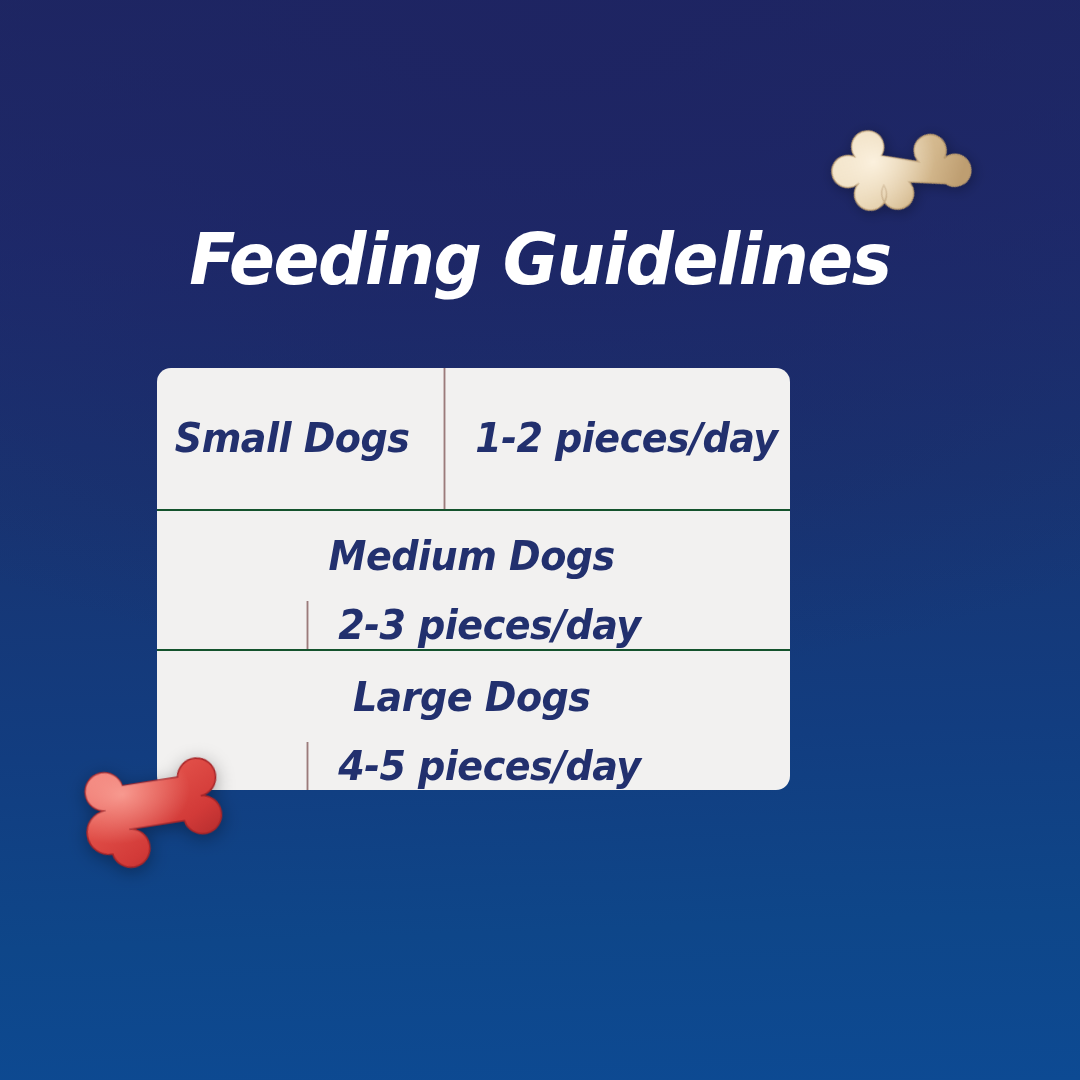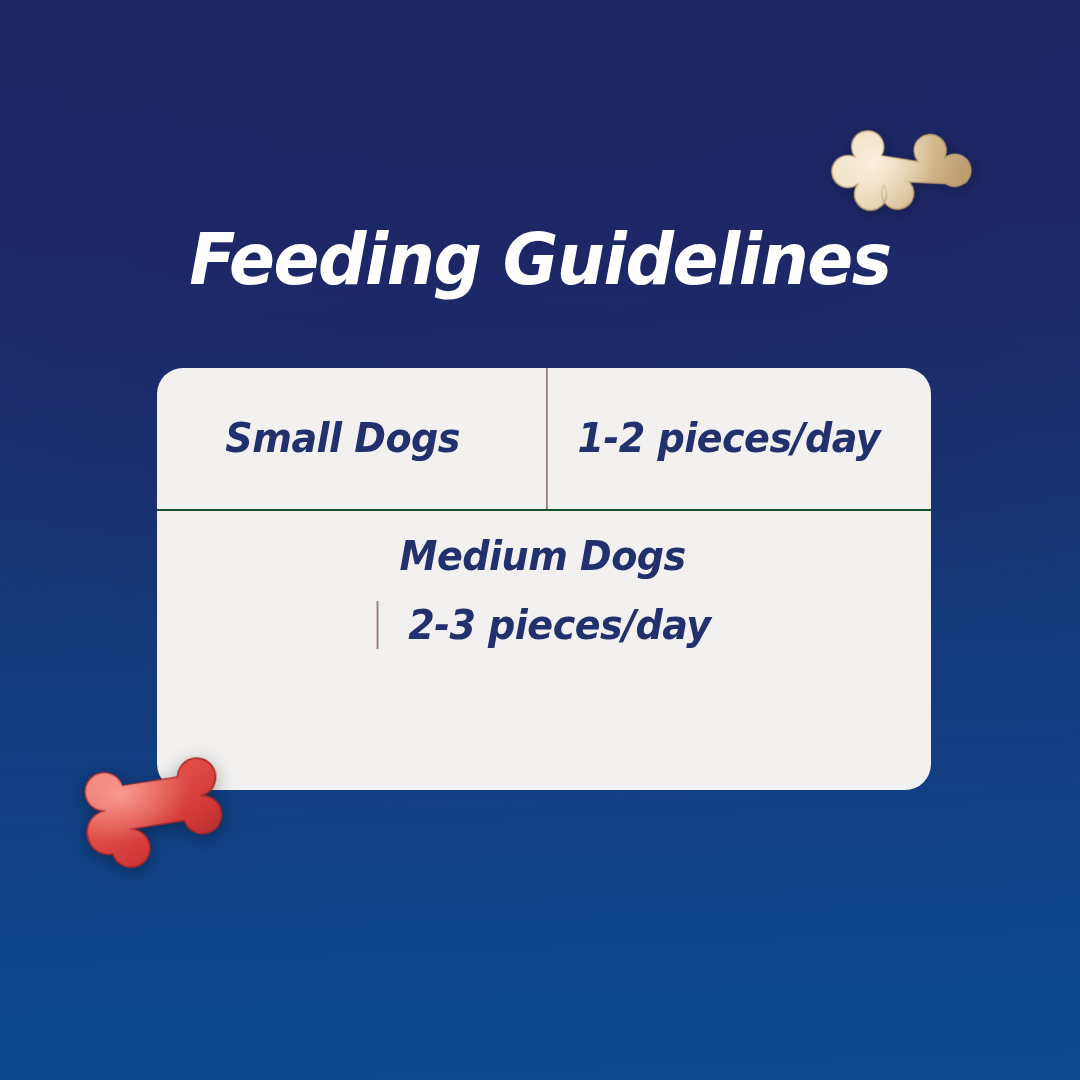--- a/index.html
+++ b/index.html
@@ -44,24 +44,24 @@
     white-space: nowrap;
     transform: scaleX(0.94);
     transform-origin: 50% 50%;
   }
 
   
   #table-card {
     position: absolute;
     left: 157px;
     top: 368px;
-    width: 774px;
+    width: 633px;
     height: 422px;
     background: #f2f1f0;
-    border-radius: 26px;
+    border-radius: 14px;
     overflow: hidden;
     z-index: 3;
   }
 
   .table-row {
     display: flex;
     width: 100%;
     height: 140.67px;
     align-items: center;
   }
@@ -171,20 +171,24 @@
     <div class="table-row">
       <div class="cell cell-label">Small Dogs</div>
       <div class="cell cell-value">1-2 pieces/day</div>
     </div>
 
     <div class="table-row">
       <div class="cell cell-label">Medium Dogs</div>
       <div class="cell cell-value">2-3 pieces/day</div>
     </div>
 
+    <div class="table-row">
+      <div class="cell cell-label">Large Dogs</div>
+      <div class="cell cell-value">4-5 pieces/day</div>
+    </div>
 
   </div>
 
   <div class="bone" id="bone-red">
     <svg viewBox="0 0 156 130" width="156" height="130" aria-hidden="true">
       <defs>
         <linearGradient id="redGrad" x1="0.1" y1="0.05" x2="0.8" y2="1">
           <stop offset="0%" stop-color="#F07A72"></stop>
           <stop offset="30%" stop-color="#E25049"></stop>
           <stop offset="70%" stop-color="#D23A38"></stop>

